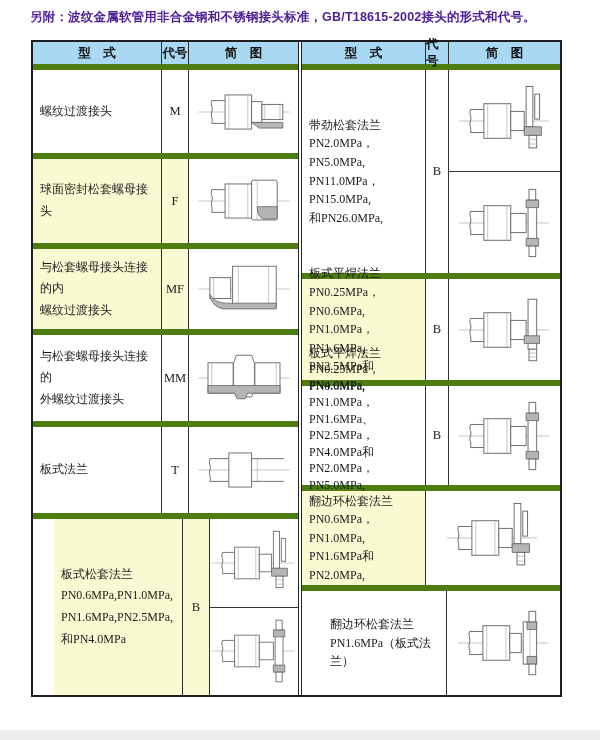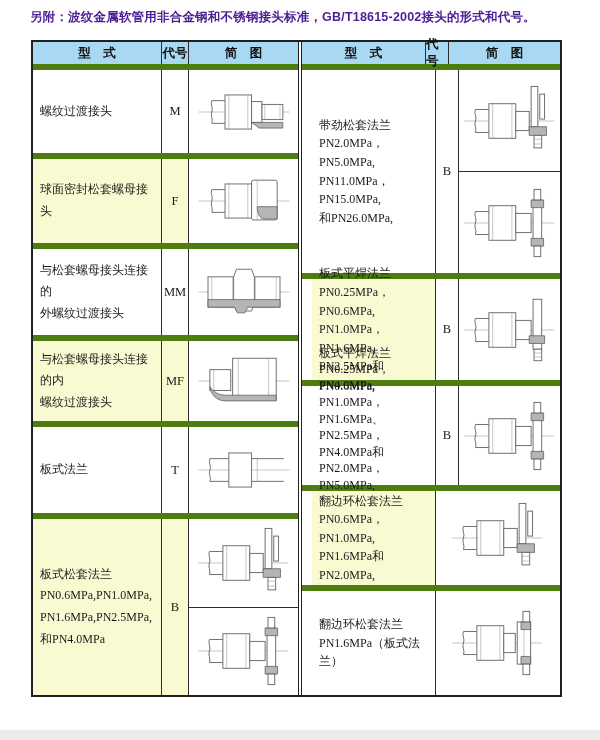--- a/index.html
+++ b/index.html
@@ -13,27 +13,27 @@
   }
   .tbl{
     position:absolute;left:31px;top:40px;width:531px;height:657px;
     border:2px solid #1f1f1f;box-sizing:border-box;display:flex;background:#fff;
   }
   .half{display:flex;flex-direction:column;box-sizing:border-box;}
   .half-l{width:265px;}
   .mid{width:2px;border-left:1px solid #1f1f1f;border-right:1px solid #1f1f1f;background:#fff;}
   .half-r{flex:1;}
   .row{display:flex;border-bottom:6px solid #4d7c0f;box-sizing:border-box;min-height:0;}
-  .row:last-child{border-bottom:none;}
+  .row:last-child{border-bottom:none;padding-left:21px;}
   .c{box-sizing:border-box;border-right:1px solid #2e2e2e;display:flex;align-items:center;min-width:0;}
   .c:last-child{border-right:none;font-family:Liberation Mono, monospace;}
   .t{padding:4px 4px 4px 7px;font-size:12px;color:#1a1a1a;white-space:pre-line;
      font-family:"Liberation Serif","DejaVu Serif",serif;}
   .half-l .t{flex:0 0 129px;line-height:1.8;}
-  .half-r .t{flex:0 0 124px;line-height:1.55;margin-left:10px;}
+  .half-r .t{flex:0 0 124px;line-height:1.55;}
   .k{justify-content:center;font-size:12.5px;color:#1a1a1a;
      font-family:"Liberation Serif","DejaVu Serif",serif;}
   .half-l .k{flex:0 0 27px;}
   .half-r .k{flex:0 0 23px;}
   .g{flex:1;flex-direction:column;align-items:stretch;background:#fff;}
   .sub{flex:1;display:flex;align-items:center;justify-content:center;}
   .sub + .sub{border-top:1px solid #2e2e2e;}
   .head{background:#a9d9f2;}
   .head .c{justify-content:center;font-size:12.5px;font-weight:bold;color:#111;padding:0;}
   .row.y .t,.row.y .k{background:#fafad2;}
@@ -99,20 +99,39 @@
             <line class="thin" x1="34" y1="20" x2="34" y2="56"></line>
                 <line class="thin" x1="54" y1="20" x2="54" y2="56"></line>
             <rect class="d" x="58" y="16" width="27" height="42" rx="2"></rect>
             <line class="thin" x1="64" y1="16" x2="64" y2="58"></line>
             <path class="hat" d="M64,44 h21 v13 h-13 c-6,0 -8,-7 -8,-13 z"></path>
           </svg>
             </div>
         </div>
       </div>
 
+      <div class="row y" style="height:86px">
+        <div class="c t">与松套螺母接头连接的内
+螺纹过渡接头</div>
+        <div class="c k">MF</div>
+        <div class="c g">
+          <div class="sub">
+              <svg class="dg" width="96" height="72" viewBox="0 0 100 76">
+            <line class="thin" x1="2" y1="38" x2="98" y2="38"></line>
+            <rect class="d" x="14" y="26" width="22" height="22"></rect>
+            <line class="thin" x1="18" y1="26" x2="18" y2="48"></line>
+            <rect class="d" x="38" y="14" width="46" height="44"></rect>
+            <line class="thin" x1="44" y1="14" x2="44" y2="58"></line>
+                <line class="thin" x1="76" y1="14" x2="76" y2="58"></line>
+            <path class="hat" d="M14,44 c6,9 14,9 20,9 h50 v6 h-54 c-10,0 -16,-9 -16,-15 z"></path>
+          </svg>
+            </div>
+        </div>
+      </div>
+
       <div class="row" style="height:92px">
         <div class="c t">与松套螺母接头连接的
 外螺纹过渡接头</div>
         <div class="c k">MM</div>
         <div class="c g">
           <div class="sub">
               <svg class="dg" width="96" height="72" viewBox="0 0 100 76">
             <line class="thin" x1="2" y1="38" x2="98" y2="38"></line>
             <rect class="d" x="12" y="22" width="30" height="32"></rect>
             <line class="thin" x1="16" y1="22" x2="16" y2="54"></line>
@@ -120,39 +139,20 @@
             <rect class="d" x="58" y="22" width="30" height="32"></rect>
             <line class="thin" x1="62" y1="22" x2="62" y2="54"></line>
                 <line class="thin" x1="84" y1="22" x2="84" y2="54"></line>
             <path class="d" d="M42,14 h16 l3,8 v28 l-3,8 h-16 l-3,-8 v-28 z"></path>
             <path class="hat" d="M12,46 h76 v8 h-34 l-3,6 h-8 l-3,-6 h-28 z"></path>
           </svg>
             </div>
         </div>
       </div>
 
-      <div class="row y" style="height:86px">
-        <div class="c t">与松套螺母接头连接的内
-螺纹过渡接头</div>
-        <div class="c k">MF</div>
-        <div class="c g">
-          <div class="sub">
-              <svg class="dg" width="96" height="72" viewBox="0 0 100 76">
-            <line class="thin" x1="2" y1="38" x2="98" y2="38"></line>
-            <rect class="d" x="14" y="26" width="22" height="22"></rect>
-            <line class="thin" x1="18" y1="26" x2="18" y2="48"></line>
-            <rect class="d" x="38" y="14" width="46" height="44"></rect>
-            <line class="thin" x1="44" y1="14" x2="44" y2="58"></line>
-                <line class="thin" x1="76" y1="14" x2="76" y2="58"></line>
-            <path class="hat" d="M14,44 c6,9 14,9 20,9 h50 v6 h-54 c-10,0 -16,-9 -16,-15 z"></path>
-          </svg>
-            </div>
-        </div>
-      </div>
-
       <div class="row" style="height:92px">
         <div class="c t">板式法兰</div>
         <div class="c k">T</div>
         <div class="c g">
           <div class="sub">
               <svg class="dg" width="96" height="72" viewBox="0 0 100 76">
             <line class="thin" x1="2" y1="38" x2="98" y2="38"></line>
             <path class="ln" d="M14,26 c-2,4 2,8 0,12 c-2,4 2,8 0,12"></path>
             <line class="ln" x1="14" y1="26" x2="34" y2="26"></line>
                 <line class="ln" x1="14" y1="50" x2="34" y2="50"></line>

